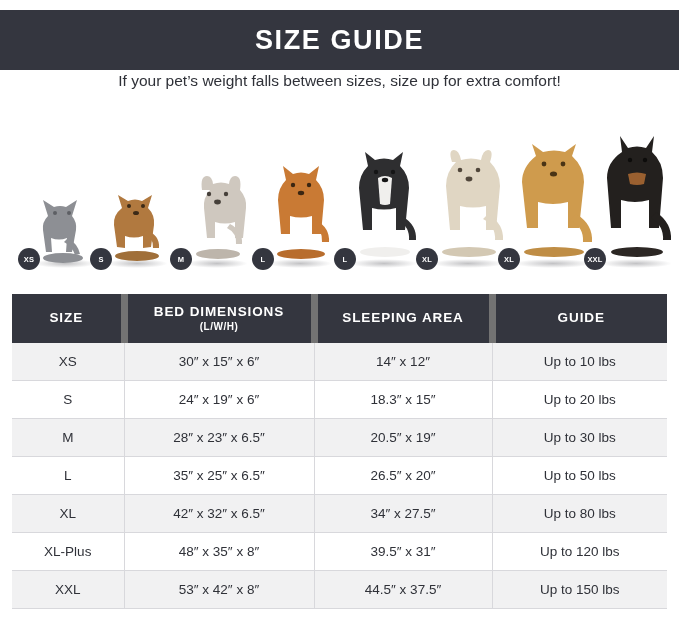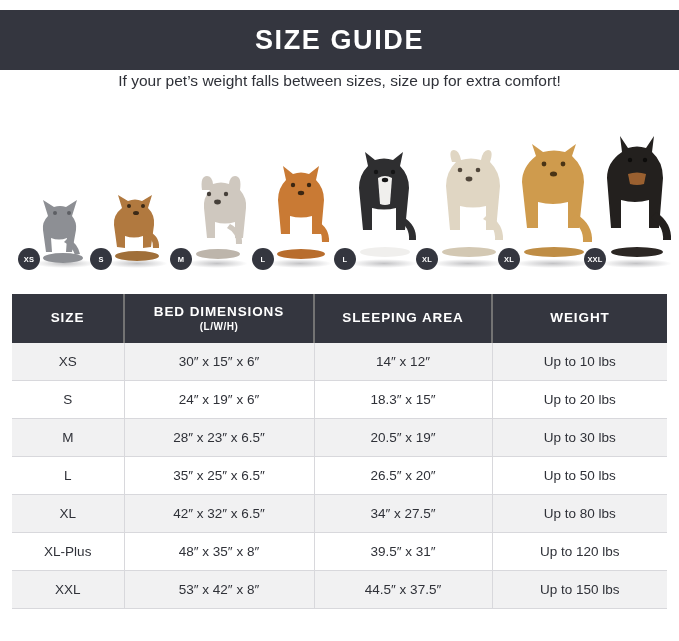--- a/index.html
+++ b/index.html
@@ -101,21 +101,21 @@
     table-layout: fixed;
   }
   thead th {
     background: #34363f;
     color: #ffffff;
     font-size: 13.5px;
     font-weight: bold;
     letter-spacing: 0.9px;
     padding: 10px 4px 11px 4px;
     text-align: center;
-    border-right: 2px solid #737373;
+    border-right: 7px solid #737373;
     line-height: 1.15;
   }
   thead th:last-child { border-right: none; }
   thead th .sub {
     display: block;
     font-size: 10px;
     font-weight: bold;
     letter-spacing: 0.5px;
     margin-top: 1px;
   }
@@ -304,21 +304,21 @@
             <span>SIZE</span>
           </th>
           <th>
             <span>BED DIMENSIONS</span>
             <span class="sub">(L/W/H)</span>
           </th>
           <th>
             <span>SLEEPING AREA</span>
           </th>
           <th>
-            <span>WEIGHT</span>
+            <span>GUIDE</span>
           </th>
         </tr>
       </thead>
       <tbody>
         <tr>
           <td>XS</td>
           <td>30″ x 15″ x 6″</td>
           <td>14″ x 12″</td>
           <td>Up to 10 lbs</td>
         </tr>

